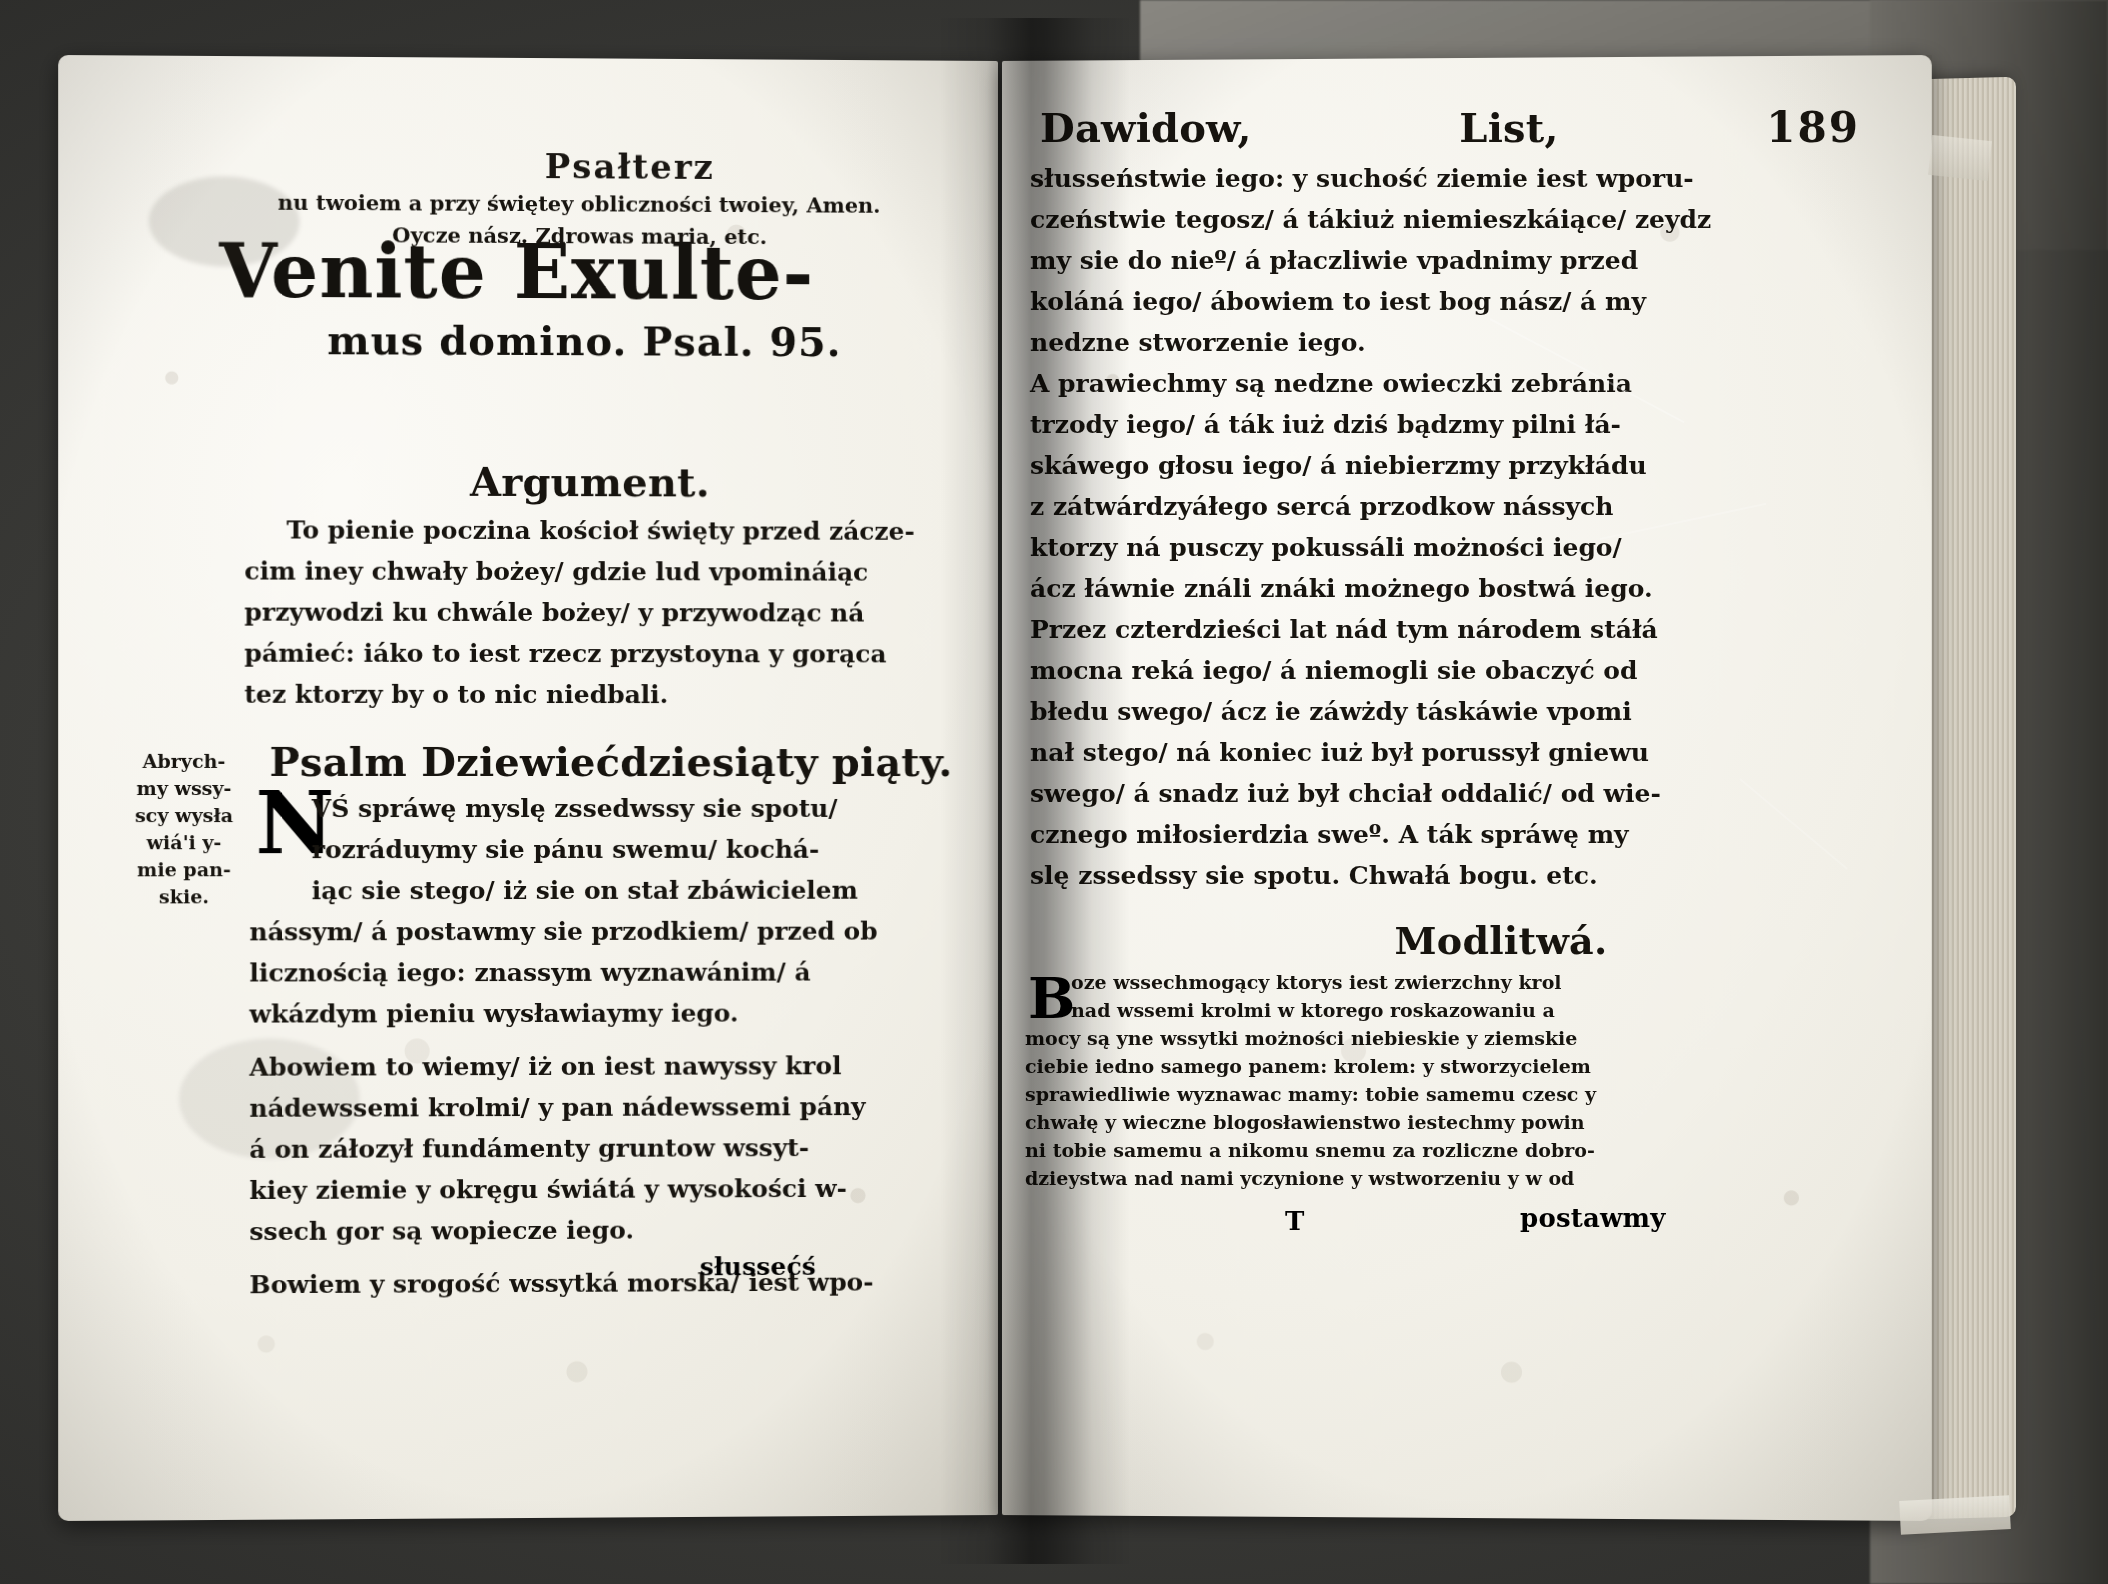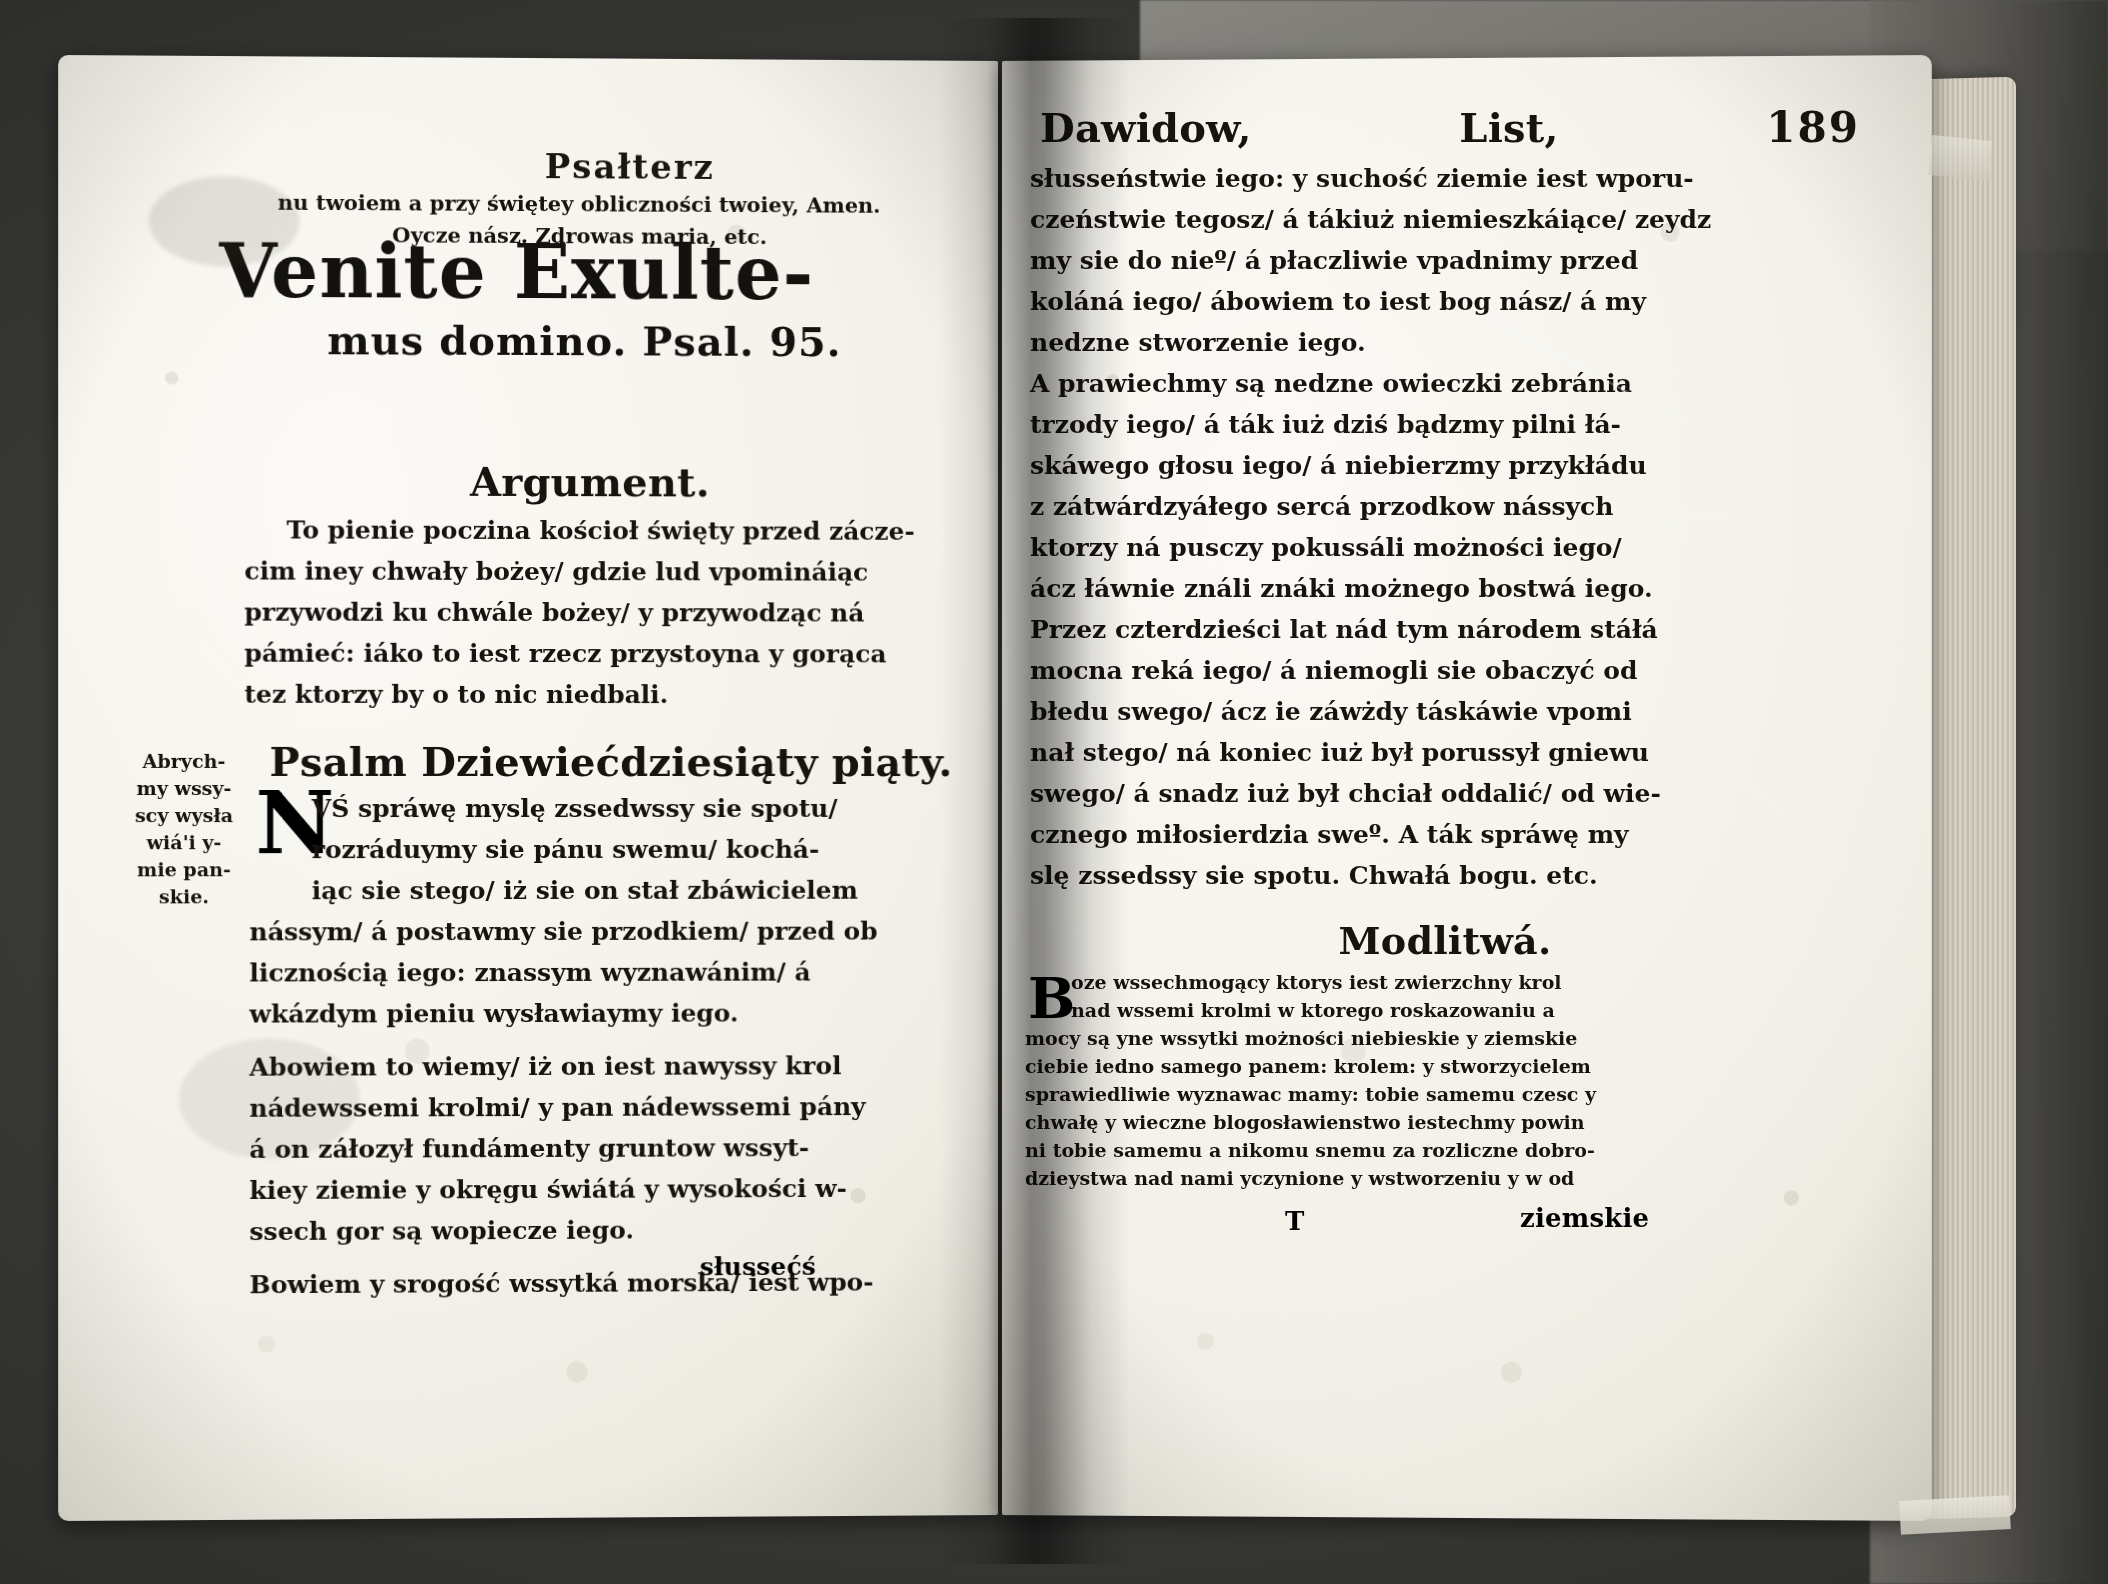--- a/index.html
+++ b/index.html
@@ -202,21 +202,21 @@
 
   
   .r-runhead {
     left: 1000px; top: 85px; width: 820px;
     display: flex; justify-content: space-between; align-items: baseline;
     font-size: 40px; font-weight: 700;
   }
   .r-runhead .folio { font-size: 42px; letter-spacing: 2px; }
   .r-body { left: 990px; top: 140px; width: 860px; }
   .prayer-head {
-    left: 990px; top: 900px; width: 830px;
+    left: 1046px; top: 900px; width: 830px;
     text-align: center; font-size: 38px; font-weight: 700;
   }
   .r-prayer { left: 985px; top: 950px; width: 870px; }
   .r-dropcap {
     position: absolute;
     left: 988px; top: 952px;
     font-size: 56px; line-height: 56px; font-weight: 700;
   }
   .r-catch {
     position: absolute;
@@ -371,21 +371,21 @@
       <div class="tiny-line" style="padding-left:46px">nad wssemi krolmi w ktorego roskazowaniu a</div>
       <div class="tiny-line">mocy są yne wssytki możności niebieskie y ziemskie</div>
       <div class="tiny-line">ciebie iedno samego panem: krolem: y stworzycielem</div>
       <div class="tiny-line">sprawiedliwie wyznawac mamy: tobie samemu czesc y</div>
       <div class="tiny-line">chwałę y wieczne blogosławienstwo iestechmy powin</div>
       <div class="tiny-line">ni tobie samemu a nikomu snemu za  rozliczne dobro-</div>
       <div class="tiny-line">dzieystwa nad nami yczynione y wstworzeniu y w od</div>
     </div>
 
     <div class="r-sig blk">T</div>
-    <div class="r-catch blk">ziemskie</div>
+    <div class="r-catch blk">postawmy</div>
 
     <div class="spine-shadow"></div>
 
     <div class="scratch" style="left:1450px; top:300px; width:220px; height:2px; transform:rotate(28deg); opacity:.5"></div>
     <div class="scratch" style="left:1560px; top:520px; width:170px; height:2px; transform:rotate(-12deg); opacity:.4"></div>
     <div class="scratch" style="left:1700px; top:760px; width:140px; height:2px; transform:rotate(40deg); opacity:.35"></div>
     <div class="tapestrip" style="left:1860px; top:1480px; width:110px; height:34px; transform:rotate(-3deg)"></div>
     <div class="tapestrip" style="left:1890px; top:120px; width:60px; height:40px; transform:rotate(6deg); opacity:.6"></div>
   </div>
 </div>

